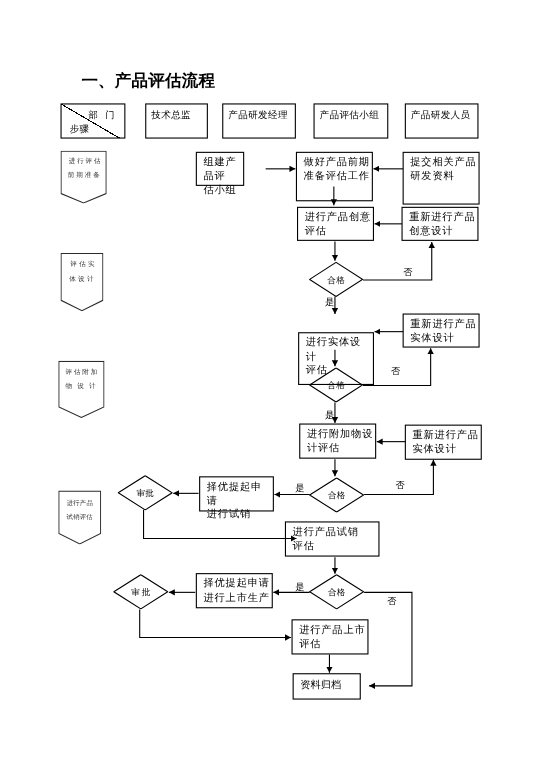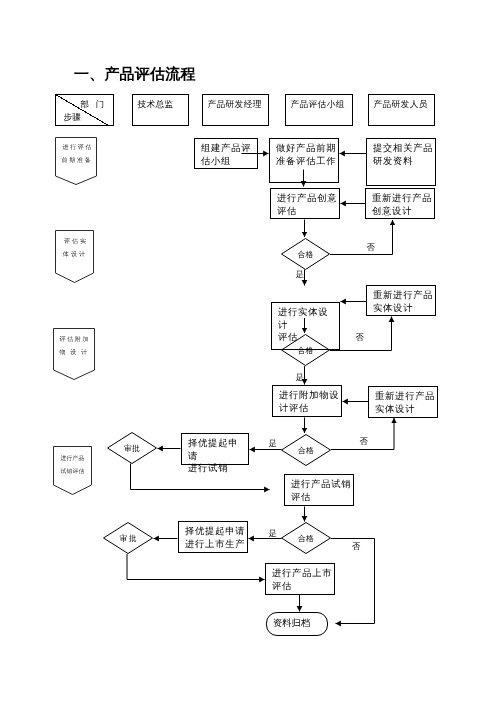--- a/index.html
+++ b/index.html
@@ -54,34 +54,34 @@
   #stage0{left:55px;top:137px;width:42px;height:48px;}
   #stage1{left:55px;top:230px;width:39px;height:53px;}
   #stage2{left:53px;top:328px;width:42px;height:52px;}
   #stage3{left:53px;top:446px;width:39px;height:49px;}
   #stage4{left:54px;top:542px;width:37px;height:82px;}
   #stage1 .txt{left:1px;top:5px;letter-spacing:2.1px;text-indent:2.1px;}
   #stage2 .txt{left:0;top:5px;letter-spacing:1.6px;text-indent:1.6px;}
   #stage3 .txt{left:0;top:5.5px;letter-spacing:0.2px;text-indent:0.2px;font-size:5.8px;}
 
   
-  #b-form-team    {left:194px;top:138px;width:64px;height:31px;}
+  #b-form-team    {left:178px;top:138px;width:44px;height:31px;}
   #b-prepare      {left:269px;top:138px;width:70px;height:45px;}
   #b-submit       {left:366px;top:138px;width:70px;height:48px;}
   #b-idea-eval    {left:270px;top:188px;width:70px;height:31px;}
   #b-redo-idea    {left:365px;top:188px;width:70px;height:31px;}
   #b-entity-eval  {left:271px;top:302px;width:69px;height:48px;}
   #b-redo-entity  {left:366px;top:285px;width:70px;height:31px;}
   #b-acc-eval     {left:272px;top:385px;width:70px;height:32px;}
   #b-redo-entity2 {left:368px;top:386px;width:70px;height:32px;}
   #b-apply-trial  {left:181px;top:433px;width:68px;height:32px;}
-  #b-trial-eval   {left:284px;top:474px;width:70px;height:32px;}
+  #b-trial-eval   {left:259px;top:474px;width:86px;height:32px;}
   #b-apply-launch {left:178px;top:521px;width:70px;height:32px;}
   #b-launch-eval  {left:265px;top:563px;width:70px;height:32px;}
-  #b-archive      {left:266px;top:612px;width:62px;height:24px;border-radius:11px;}
+  #b-archive      {left:266px;top:612px;width:62px;height:24px;}
   #b-archive .txt {top:3.5px;letter-spacing:0px;}
 
   
   #d-q1{left:281px;top:238px;width:49px;height:32px;}
   #d-q2{left:281px;top:334px;width:49px;height:32px;}
   #d-q3{left:281px;top:434px;width:50px;height:32px;}
   #d-q4{left:281px;top:522px;width:50px;height:32px;}
   #d-a1{left:107px;top:432px;width:50px;height:32px;}
   #d-a2{left:103px;top:522px;width:50px;height:32px;}
   #d-a1 .txt{letter-spacing:0.2px;text-indent:0.2px;}

